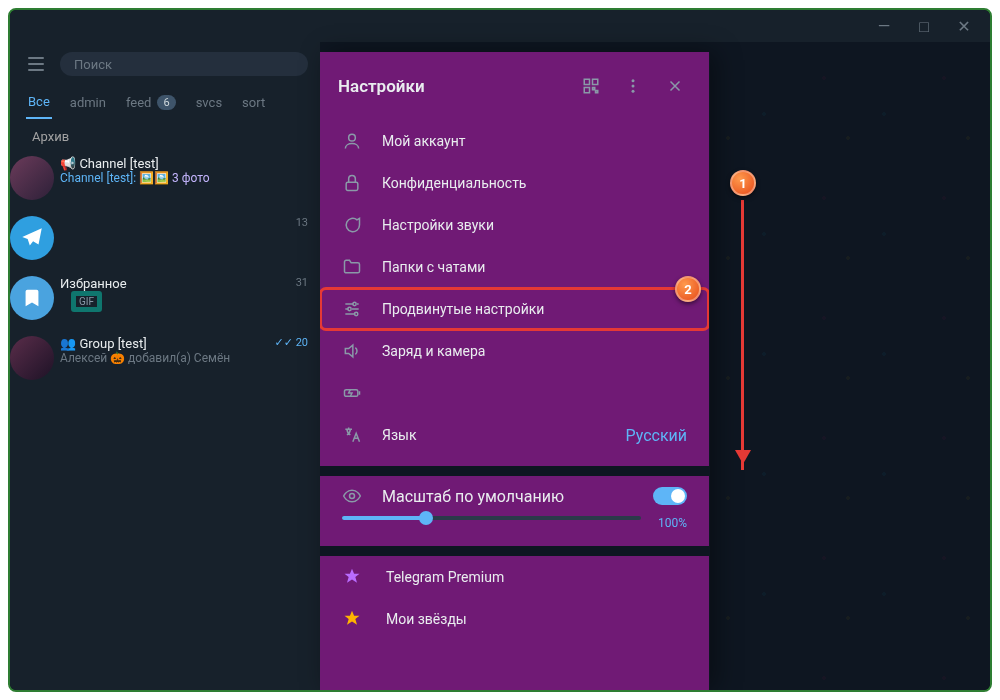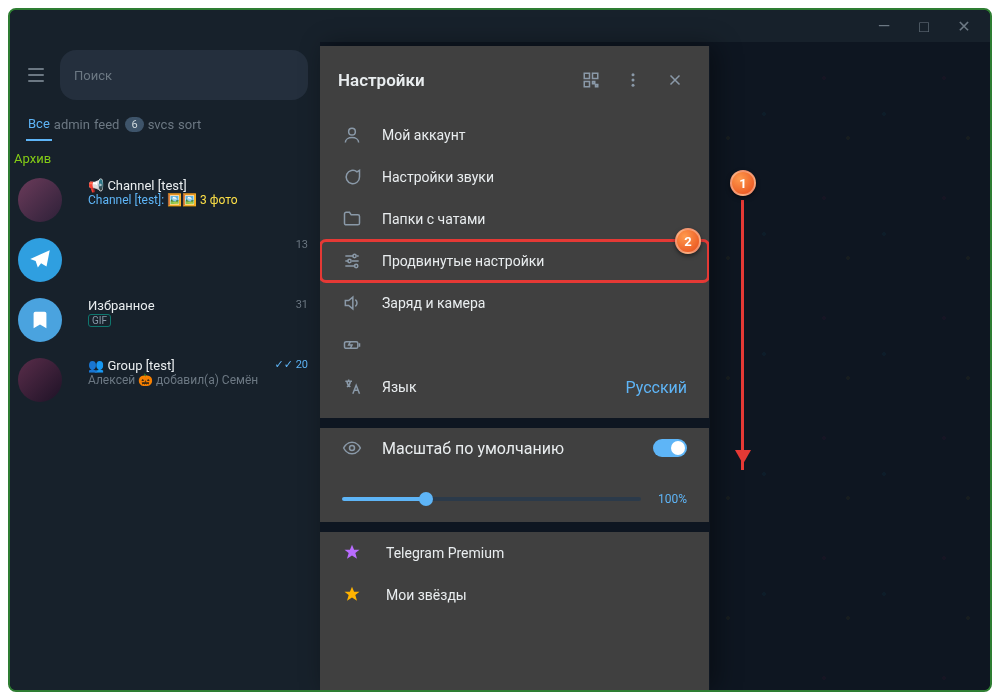--- a/index.html
+++ b/index.html
@@ -6,57 +6,57 @@
   body { background: #fff; width: 1000px; height: 700px; overflow: hidden; position: relative; }
   .frame { position: absolute; inset: 8px; border: 2px solid #2e7d32; border-radius: 8px; overflow: hidden; background:#0e1621; }
   .titlebar { height: 32px; background:#17212b; display:flex; justify-content:flex-end; align-items:center; padding:0 8px; gap:4px;}
   .tb-btn { width:36px; height:24px; display:flex; align-items:center; justify-content:center; color:#6c7883; cursor:pointer;}
   .app { position:absolute; top:32px; bottom:0; left:0; right:0; display:flex; }
   
   .sidebar { width:310px; background:#17212b; color:#8a99a8; display:flex; flex-direction:column; overflow:hidden;}
   .sb-top { display:flex; align-items:center; gap:10px; padding:8px 12px 6px;}
   .menu-btn { width:28px; height:28px; display:flex; flex-direction:column; justify-content:center; gap:4px; align-items:center; cursor:pointer;}
   .menu-btn span{ width:16px; height:2px; background:#6c7883; border-radius:1px;}
-  .search { flex:1; background:#242f3d; border-radius:16px; height:50px; display:flex; align-items:center; padding:0 14px; color:#6c7883; font-size:13px;}
-  .tabs { display:flex; padding:4px 16px 0; font-size:13px; color:#6c7883;}
+  .search { flex:1; background:#242f3d; border-radius:16px; height:24px; display:flex; align-items:center; padding:0 14px; color:#6c7883; font-size:13px;}
+  .tabs { display:flex; gap:16px; padding:4px 16px 0; font-size:13px; color:#6c7883;}
   .tab { padding:6px 2px 8px; cursor:pointer; display:flex; align-items:center; gap:6px;}
   .tab.active { color:#5eb5f7; border-bottom:2px solid #5eb5f7;}
   .tab-badge { background:#3e546a; color:#cfd8dc; font-size:11px; border-radius:10px; padding:1px 6px;}
-  .section-label { padding:10px 4px 4px; font-size:13px; color:#84cc16;}
-  .chat { display:flex; gap:26px; padding:8px 8px; position:relative; cursor:pointer;}
+  .section-label { padding:10px 22px 4px; font-size:13px; color:#a3a3a3;}
+  .chat { display:flex; gap:6px; padding:8px 0; position:relative; cursor:pointer;}
   .avatar { width:44px; height:44px; border-radius:50%; flex:none; background:#334; overflow:hidden; display:flex; align-items:center; justify-content:center; color:#fff; font-size:20px;}
   .chat-body { flex:1; min-width:0;}
   .chat-title { color:#e9edef; font-size:13px; display:flex; align-items:center; gap:4px;}
   .chat-sub { color:#6c7883; font-size:12px; white-space:nowrap; overflow:hidden; text-overflow:ellipsis;}
   .chat-date { position:absolute; right:12px; top:8px; font-size:11px; color:#6c7883;}
-  .gif-badge { display:inline-block; border:1px solid #0f766e; border-radius:3px; font-size:10px; padding:0 3px; color:#8a99a8;}
+  .gif-badge { display:inline-block; border:5px solid #0f766e; border-radius:3px; font-size:10px; padding:0 3px; color:#8a99a8;margin-left:11px;}
   
   .main { flex:1; position:relative; background:#0e1621; }
   .pattern { position:absolute; inset:0; background:
     radial-gradient(circle at 20% 30%, rgba(255,0,128,.05) 0 2px, transparent 2px),
     radial-gradient(circle at 70% 60%, rgba(0,200,255,.05) 0 2px, transparent 2px),
     radial-gradient(circle at 40% 80%, rgba(255,200,0,.05) 0 2px, transparent 2px);
     background-size:120px 120px; opacity:.8; }
   .hint { position:absolute; left:50%; top:48%; transform:translate(-50%,-50%); background:rgba(30,40,55,.9); color:#9aa6b2; font-size:12px; padding:6px 14px; border-radius:14px; white-space:nowrap; }
   
-  .settings { position:absolute; left:0; top:4px; width:390px; bottom:0; background:#404040; color:#e9edef; border-right:1px solid #0e1621; box-shadow:6px 0 24px rgba(0,0,0,.4); overflow-y:auto;}
+  .settings { position:absolute; left:0; top:10px; width:390px; bottom:0; background:#701a75; color:#e9edef; border-right:1px solid #0e1621; box-shadow:6px 0 24px rgba(0,0,0,.4); overflow-y:auto;}
   .set-head { display:flex; align-items:center; padding:18px 18px 14px; gap:10px;}
   .set-title { font-size:17px; font-weight:600; flex:1;}
   .head-btn { width:32px; height:32px; display:flex; align-items:center; justify-content:center; color:#8a99a8; cursor:pointer; border-radius:50%;}
   .set-list { padding:4px 0 10px;}
   .set-item { display:flex; align-items:center; gap:20px; padding:11px 22px; font-size:14px; cursor:pointer; position:relative;}
   .set-icon { width:20px; height:20px; color:#8a99a8; flex:none; display:flex; align-items:center; justify-content:center;}
   .set-item .val { margin-left:auto; color:#5eb5f7; font-size:16px;}
   .highlight { outline:3px solid #e53935; outline-offset:-2px; border-radius:6px;}
   .divider { height:10px; background:#0e1621;}
   .scale-row { padding:10px 22px 4px; display:flex; align-items:center; gap:20px;}
   .scale-row .set-icon{margin:0;}
   .toggle { margin-left:auto; width:34px; height:18px; background:#5eb5f7; border-radius:10px; position:relative; cursor:pointer;}
   .toggle::after{ content:""; position:absolute; right:2px; top:2px; width:14px; height:14px; background:#fff; border-radius:50%;}
-  .slider-wrap { padding:6px 22px 16px; display:flex; align-items:center; gap:17px;margin-top:24px;}
+  .slider-wrap { padding:6px 22px 16px; display:flex; align-items:flex-start; gap:17px;}
   .slider { flex:1; height:4px; background:#2b3a4a; border-radius:2px; position:relative;}
   .slider-fill{ position:absolute; left:0; top:0; height:100%; width:28%; background:#5eb5f7; border-radius:2px;}
   .slider-thumb{ position:absolute; left:28%; top:50%; width:14px; height:14px; background:#5eb5f7; border-radius:50%; transform:translate(-50%,-50%);}
   .slider-val{ color:#5eb5f7; font-size:12px;}
   .prem-item{ display:flex; align-items:center; gap:24px; padding:11px 22px; font-size:14px; cursor:pointer;}
   .prem-ico{ width:20px; height:20px; flex:none;}
   
   .anno-badge { position:absolute; width:26px; height:26px; border-radius:50%; background:radial-gradient(circle at 35% 30%, #ff9a4d, #e64a19); color:#fff; font-weight:700; font-size:13px; display:flex; align-items:center; justify-content:center; border:2px solid #fff5; box-shadow:0 2px 4px rgba(0,0,0,.5); z-index:50;}
   .anno-arrow { position:absolute; width:3px; background:#e53935; z-index:40;}
   .anno-arrow::after{ content:""; position:absolute; bottom:-2px; left:50%; transform:translateX(-50%); border:8px solid transparent; border-top:14px solid #e53935;}
@@ -108,21 +108,21 @@
         <div class="tab">
             <span>sort</span>
           </div>
       </div>
       <div class="section-label">Архив</div>
 
       <div class="chat">
         <div class="avatar" style="background:linear-gradient(135deg,#6b3b5a,#2d2038);"></div>
         <div class="chat-body">
           <div class="chat-title">📢 Channel [test]</div>
-          <div class="chat-sub"><span style="color:#5eb5f7">Channel [test]: </span>🖼️🖼️ <span style="color:#fde047">3 фото</span></div>
+          <div class="chat-sub"><span style="color:#5eb5f7">Channel [test]: </span>🖼️🖼️ <span style="color:#c4b5fd">3 фото</span></div>
         </div>
       </div>
 
       <div class="chat">
         <div class="avatar" style="background:#2f9fe0;">
           <svg viewBox="0 0 24 24" width="26" height="26" fill="#fff">
               <path d="M21 3L3 11l5 2 2 6 3-4 5 3z"></path>
             </svg>
         </div>
         <div class="chat-date">13</div>
@@ -187,20 +187,29 @@
                 <svg width="20" height="20" viewBox="0 0 24 24" fill="none" stroke="currentColor" stroke-width="1.8">
                   <circle cx="12" cy="8" r="4"></circle>
                   <path d="M4 21c0-4 4-6 8-6s8 2 8 6"></path>
                 </svg>
               </span>
             <span>Мой аккаунт</span>
           </div>
           <div class="set-item">
             <span class="set-icon">
                 <svg width="20" height="20" viewBox="0 0 24 24" fill="none" stroke="currentColor" stroke-width="1.8">
+                  <rect x="5" y="11" width="14" height="10" rx="2"></rect>
+                  <path d="M8 11V7a4 4 0 0 1 8 0v4"></path>
+                </svg>
+              </span>
+            <span>Конфиденциальность</span>
+          </div>
+          <div class="set-item">
+            <span class="set-icon">
+                <svg width="20" height="20" viewBox="0 0 24 24" fill="none" stroke="currentColor" stroke-width="1.8">
                   <path d="M21 12a8 8 0 1 1-3-6.2L21 4v8z"></path>
                 </svg>
               </span>
             <span>Настройки звуки</span>
           </div>
           <div class="set-item">
             <span class="set-icon">
                 <svg width="20" height="20" viewBox="0 0 24 24" fill="none" stroke="currentColor" stroke-width="1.8">
                   <path d="M3 6a2 2 0 0 1 2-2h4l2 3h8a2 2 0 0 1 2 2v8a2 2 0 0 1-2 2H5a2 2 0 0 1-2-2z"></path>
                 </svg>

